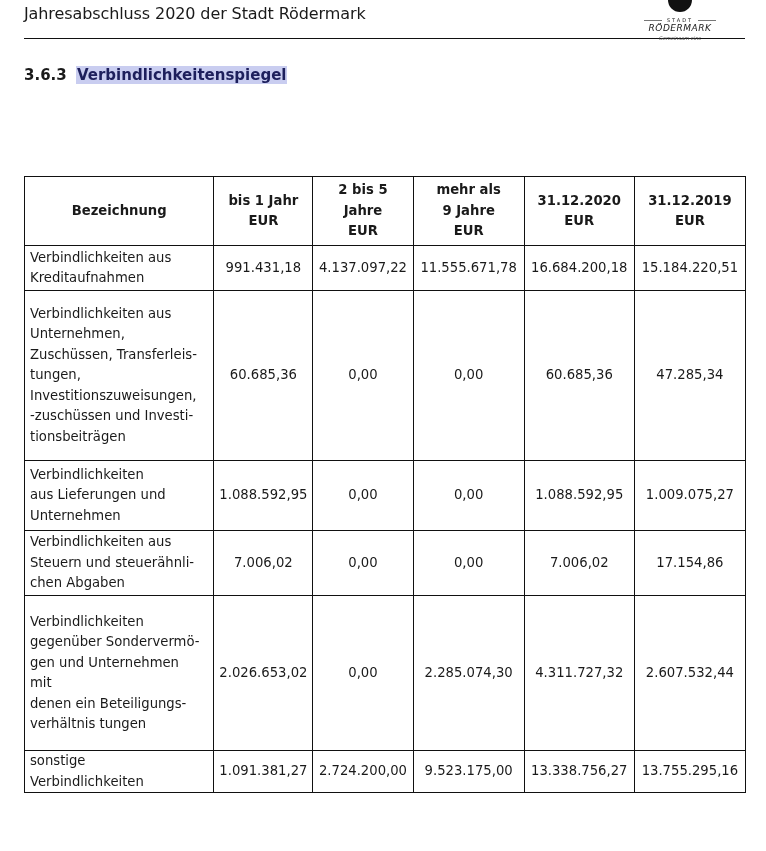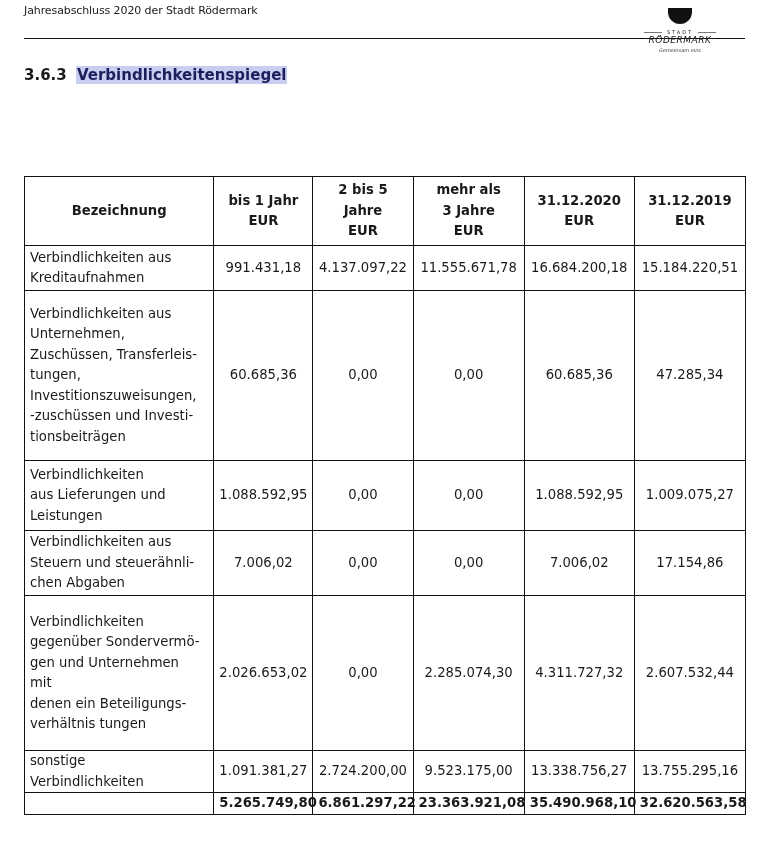--- a/index.html
+++ b/index.html
@@ -1,20 +1,20 @@
 <!DOCTYPE html>
 <html><head>
 <meta charset="utf-8">
 <style>
   html, body { margin: 0; padding: 0; background: #ffffff; }
   body { width: 766px; height: 851px; position: relative; overflow: hidden;
          font-family: "DejaVu Sans", "Liberation Sans", sans-serif; color: #1a1a1a; }
-  .header-title { position: absolute; left: 24px; top: 4px; font-size: 11px; letter-spacing: -0.1px; }
+  .header-title { position: absolute; left: 24px; top: 4px; font-size: 16px; letter-spacing: -0.1px; }
   .header-rule { position: absolute; left: 24px; top: 38px; width: 721px; height: 0; border-top: 1px solid #111; }
-  .logo { position: absolute; left: 640px; top: 18px; width: 80px; height: 38px; text-align: center; }
+  .logo { position: absolute; left: 640px; top: 6px; width: 80px; height: 38px; text-align: center; }
   .logo-mark { position: absolute; left: 28px; top: -10px; width: 24px; height: 16px; border-radius: 0 0 12px 12px; background: #111; }
   .logo-stadt { position: absolute; left: 0; top: 11px; width: 80px; font-size: 5px; letter-spacing: 2px; }
   .logo-stadt::before, .logo-stadt::after { content: ""; position: absolute; top: 3px; width: 18px; border-top: 1px solid #777; }
   .logo-stadt::before { left: 4px; } .logo-stadt::after { right: 4px; }
   .logo-name { position: absolute; left: 0; top: 17px; width: 80px; font-size: 9px; font-style: italic; letter-spacing: 0.5px; }
   .logo-tag { position: absolute; left: 0; top: 29px; width: 80px; font-size: 5px; font-style: italic; color: #444; }
   .section-heading { position: absolute; left: 24px; top: 66px; font-size: 15px; font-weight: bold; }
   .section-num { display: inline-block; width: 52px; }
   .section-title { background: #c9cdf0; color: #1d1f5c; padding: 0 1px; }
   table.liab { position: absolute; left: 24px; top: 176px; border-collapse: collapse; table-layout: fixed; width: 722px; font-size: 13.2px; }
@@ -57,21 +57,21 @@
     <th>
           <div>bis 1 Jahr</div>
           <div>EUR</div>
         </th>
     <th>
           <div>2 bis 5 Jahre</div>
           <div>EUR</div>
         </th>
     <th>
           <div>mehr als</div>
-          <div>3 Jahre</div>
+          <div>9 Jahre</div>
           <div>EUR</div>
         </th>
     <th>
           <div>31.12.2020</div>
           <div>EUR</div>
         </th>
     <th>
           <div>31.12.2019</div>
           <div>EUR</div>
         </th>
@@ -103,21 +103,21 @@
     <td class="num">0,00</td>
     <td class="num">0,00</td>
     <td class="num">60.685,36</td>
     <td class="num">47.285,34</td>
   </tr>
 
   <tr style="height:70px">
     <td>
           <div>Verbindlichkeiten</div>
           <div>aus Lieferungen und</div>
-          <div>Leistungen</div>
+          <div>Unternehmen</div>
         </td>
     <td class="num">1.088.592,95</td>
     <td class="num">0,00</td>
     <td class="num">0,00</td>
     <td class="num">1.088.592,95</td>
     <td class="num">1.009.075,27</td>
   </tr>
 
   <tr style="height:65px">
     <td>
@@ -153,22 +153,14 @@
           <div>sonstige</div>
           <div>Verbindlichkeiten</div>
         </td>
     <td class="num">1.091.381,27</td>
     <td class="num">2.724.200,00</td>
     <td class="num">9.523.175,00</td>
     <td class="num">13.338.756,27</td>
     <td class="num">13.755.295,16</td>
   </tr>
 
-  <tr class="total" style="height:22px">
-    <td></td>
-    <td class="num">5.265.749,80</td>
-    <td class="num">6.861.297,22</td>
-    <td class="num">23.363.921,08</td>
-    <td class="num">35.490.968,10</td>
-    <td class="num">32.620.563,58</td>
-  </tr>
 </tbody>
   </table>
 
 </body></html>

